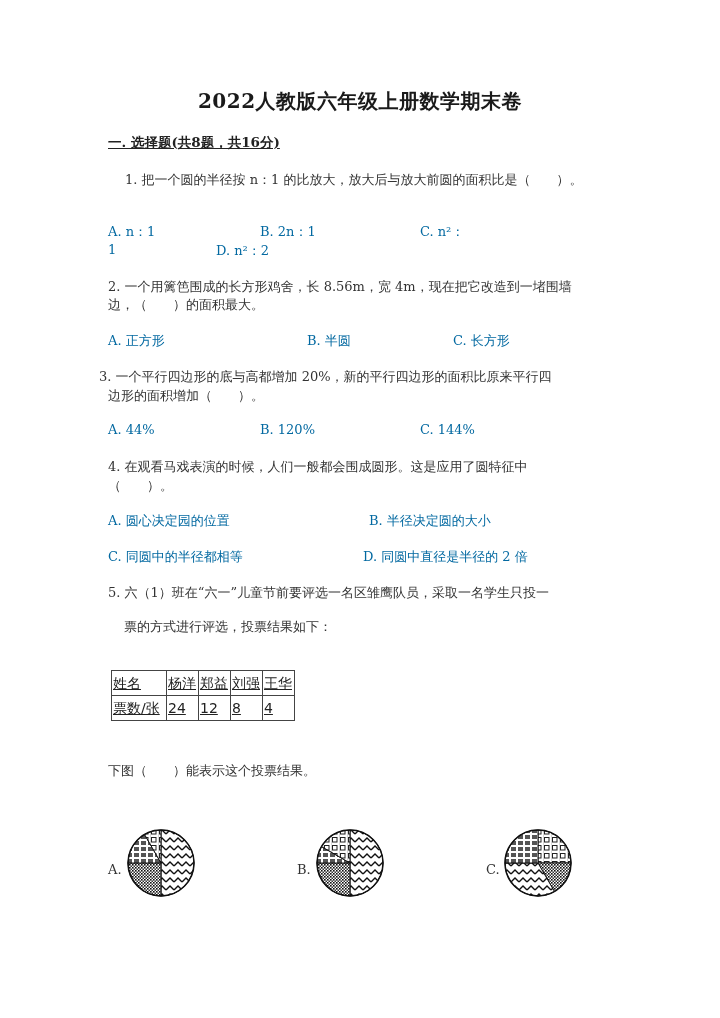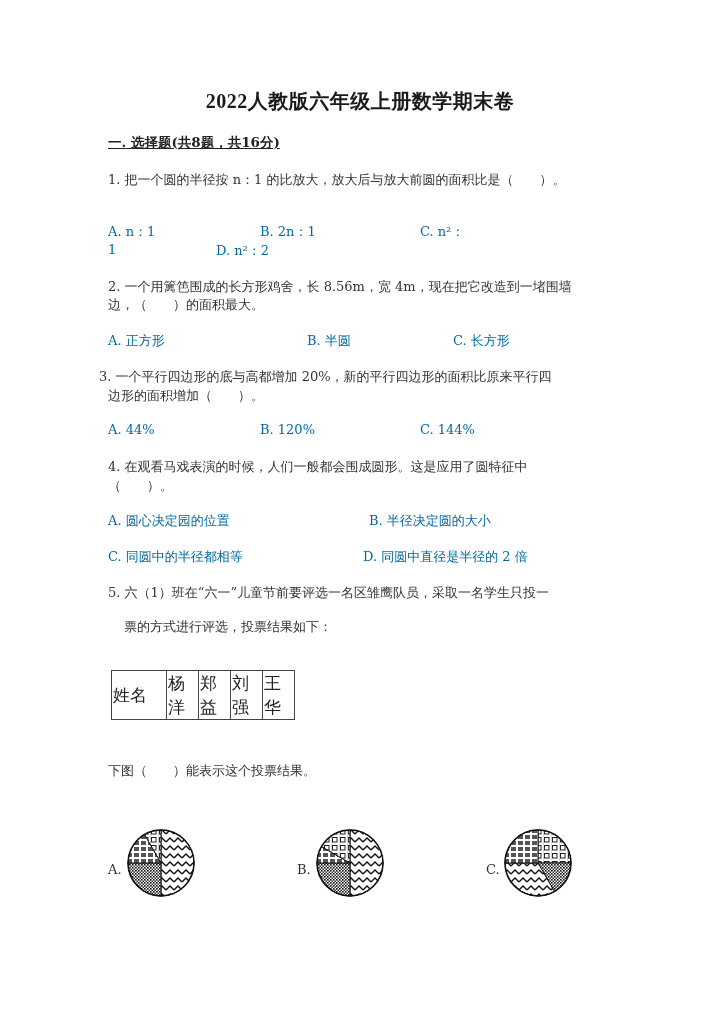--- a/index.html
+++ b/index.html
@@ -1,24 +1,24 @@
 <!DOCTYPE html>
 <html><head>
 <meta charset="utf-8">
 <style>
   html, body { margin: 0; padding: 0; background: #ffffff; }
   body { width: 720px; height: 1018px; position: relative; overflow: hidden;
          font-family: "DejaVu Serif", "Liberation Serif", serif; color: #2a2a2a; }
   .abs { position: absolute; white-space: nowrap; }
-  .title { left: 0; width: 720px; text-align: center; top: 88px; font-size: 20px; font-weight: bold; color: #1a1a1a; letter-spacing: 0.5px; font-family: Liberation Serif, serif; }
+  .title { left: 0; width: 720px; text-align: center; top: 88px; font-size: 20px; font-weight: bold; color: #1a1a1a; letter-spacing: 0.5px; }
   .section { left: 108px; top: 134px; font-size: 13.5px; font-weight: bold; color: #222; text-decoration: underline; }
   .q { font-size: 13px; color: #333; }
   .opt { font-size: 13px; color: #0369a1; }
   table.votes { position: absolute; left: 111px; top: 670px; border-collapse: collapse;
-                font-family: "DejaVu Sans", "Liberation Sans", sans-serif; font-size: 17px; color: #222; }
+                font-family: "DejaVu Sans", "Liberation Sans", sans-serif; font-size: 14px; color: #222; text-decoration: underline; }
   table.votes td { border: 1.2px solid #444; padding: 0 1px; height: 24px; line-height: 24px; text-align: left; }
   .pie-label { font-size: 13px; color: #333; }
   svg.pie { position: absolute; }
 </style>
 </head>
 <body>
 
 <svg width="0" height="0" style="position:absolute">
   <defs>
     <pattern id="pat-herring" patternUnits="userSpaceOnUse" width="8" height="8">
@@ -38,21 +38,21 @@
       <rect width="8" height="8" fill="#fff"></rect>
       <rect x="1.5" y="1.5" width="4.5" height="4.5" fill="none" stroke="#222" stroke-width="1"></rect>
       <line x1="0" y1="0" x2="0" y2="8" stroke="#777" stroke-width="0.6"></line>
     </pattern>
   </defs>
 </svg>
 
 <div class="abs title">2022人教版六年级上册数学期末卷</div>
 <div class="abs section">一. 选择题(共8题，共16分)</div>
 
-<div class="abs q" style="left:108px;top:171px">1. 把一个圆的半径按 n：1 的比放大，放大后与放大前圆的面积比是（　　）。</div>
+<div class="abs q" style="left:125px;top:171px">1. 把一个圆的半径按 n：1 的比放大，放大后与放大前圆的面积比是（　　）。</div>
 <div class="abs opt" style="left:108px;top:223px">A. n：1</div>
 <div class="abs opt" style="left:260px;top:223px">B. 2n：1</div>
 <div class="abs opt" style="left:420px;top:223px">C. n²：</div>
 <div class="abs opt" style="left:108px;top:242px">1</div>
 <div class="abs opt" style="left:216px;top:242px">D. n²：2</div>
 
 <div class="abs q" style="left:108px;top:278px">2. 一个用篱笆围成的长方形鸡舍，长 8.56m，宽 4m，现在把它改造到一堵围墙</div>
 <div class="abs q" style="left:108px;top:296px">边，（　　）的面积最大。</div>
 <div class="abs opt" style="left:108px;top:332px">A. 正方形</div>
 <div class="abs opt" style="left:307px;top:332px">B. 半圆</div>
@@ -75,20 +75,27 @@
 <div class="abs q" style="left:124px;top:618px">票的方式进行评选，投票结果如下：</div>
 
 <table class="votes">
   <tbody>
       <tr>
     <td style="width:52px">姓名</td>
     <td style="width:29px">杨洋</td>
     <td style="width:29px">郑益</td>
     <td style="width:29px">刘强</td>
     <td style="width:29px">王华</td>
+  </tr>
+  <tr>
+    <td>票数/张</td>
+    <td>24</td>
+    <td>12</td>
+    <td>8</td>
+    <td>4</td>
   </tr>
 </tbody>
   </table>
 
 <div class="abs q" style="left:108px;top:762px">下图（　　）能表示这个投票结果。</div>
 
 <div class="abs pie-label" style="left:108px;top:862px">A.</div>
 <div class="abs pie-label" style="left:297px;top:862px">B.</div>
 <div class="abs pie-label" style="left:486px;top:862px">C.</div>
 

